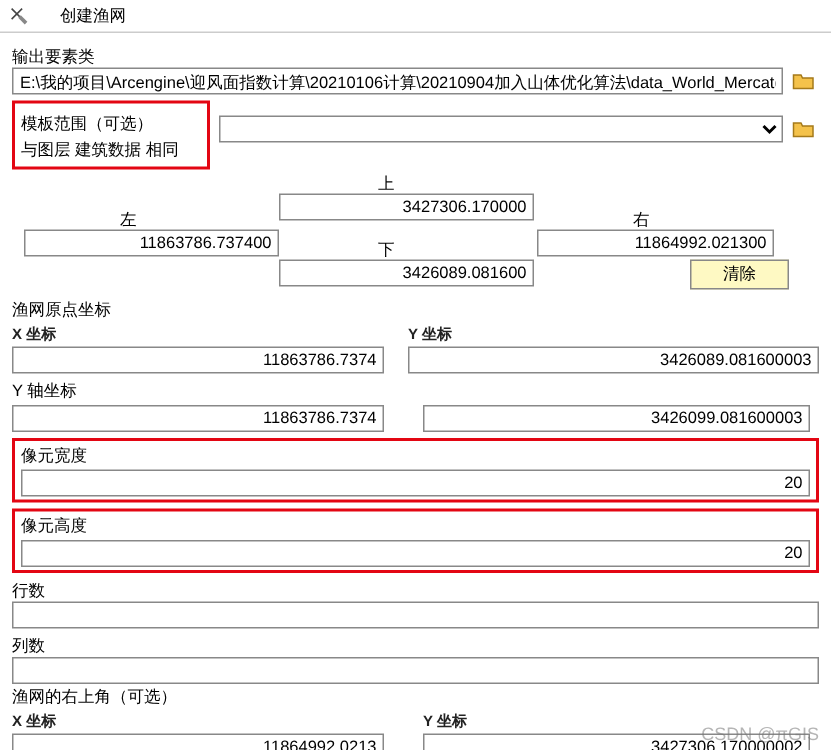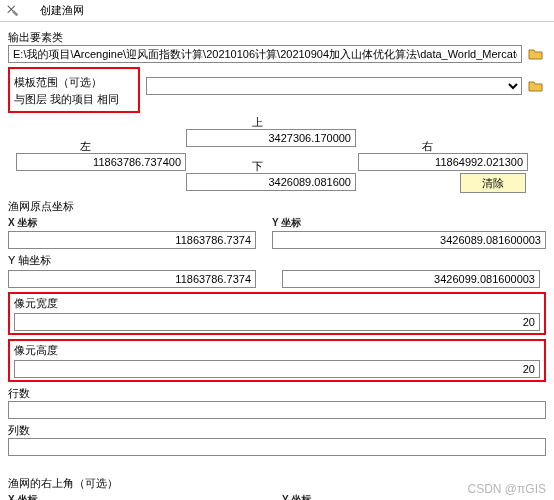--- a/index.html
+++ b/index.html
@@ -43,40 +43,40 @@
     <input class="input" style="flex: 1 1 0%;" value="E:\我的项目\Arcengine\迎风面指数计算\20210106计算\20210904加入山体优化算法\data_World_Mercator.gdb\迎">
     <span class="openbtn">
       <svg width="16" height="14" viewBox="0 0 16 14">
           <path d="M1 3 h5 l1 2 h7 v7 H1 Z" fill="#f4c24b" stroke="#a57a1a"></path>
         </svg>
     </span>
   </div>
 
   <div class="redbox" style="margin-top:4px; padding:2px 4px 4px 4px; width:132px;">
     <div class="field-label">模板范围（可选）</div>
-    <div style="margin-top:2px;">与图层 我的项目 相同</div>
+    <div style="margin-top:2px;">与图层 建筑数据 相同</div>
   </div>
   <div class="row" style="margin-top:-36px; margin-left:138px;">
     <select class="sel" style="flex:1"></select>
     <span class="openbtn">
       <svg width="16" height="14" viewBox="0 0 16 14">
           <path d="M1 3 h5 l1 2 h7 v7 H1 Z" fill="#f4c24b" stroke="#a57a1a"></path>
         </svg>
     </span>
   </div>
 
   <div class="extent" style="margin-top:20px;">
     <span class="lbl" style="left:244px; top:0;">上</span>
     <input class="input right inp" style="left: 178px; top: 14px; width: 170px;" value="3427306.170000">
 
     <span class="lbl" style="left:72px; top:24px;">左</span>
     <input class="input right inp" style="left: 8px; top: 38px; width: 170px; padding-left: 39px;" value="11863786.737400">
 
     <span class="lbl" style="left:414px; top:24px;">右</span>
-    <input class="input right inp" style="left: 350px; top: 38px; width: 170px;" value="11864992.021300">
+    <input class="input right inp" style="left: 350px; top: 38px; width: 158px;" value="11864992.021300">
 
     <span class="lbl" style="left:244px; top:44px;">下</span>
     <input class="input right inp" style="left: 178px; top: 58px; width: 170px;" value="3426089.081600">
 
     <div class="clearbtn inp" style="left:452px; top:58px;">清除</div>
   </div>
 
   <div class="field-label" style="margin-top:6px;">渔网原点坐标</div>
   <div class="two-col">
     <div>
@@ -108,21 +108,21 @@
     <div class="field-label" style="margin-top:0;">像元高度</div>
     <input class="input right" style="width: 100%; margin-top: 2px;" value="20">
   </div>
 
   <div class="field-label">行数</div>
   <input class="input right" style="width: 100%;" value="">
 
   <div class="field-label">列数</div>
   <input class="input right" style="width: 100%;" value="">
 
-  <div class="field-label" style="margin-top:20px;">渔网的右上角（可选）</div>
+  <div class="field-label" style="margin-top:1px;">渔网的右上角（可选）</div>
   <div class="two-col">
     <div>
       <div class="small-lbl">X 坐标</div>
       <input class="input right" style="width: 248px;" value="11864992.0213">
     </div>
     <div style="margin-left:10px;">
       <div class="small-lbl">Y 坐标</div>
       <input class="input right" style="width: 258px;" value="3427306.170000002">
     </div>
   </div>

